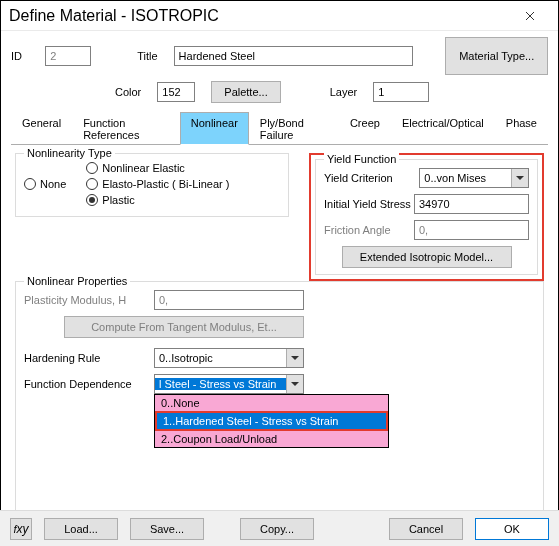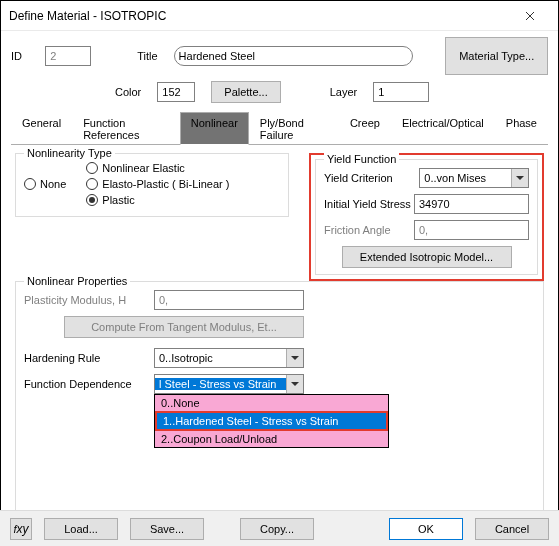--- a/index.html
+++ b/index.html
@@ -1,30 +1,30 @@
 <!DOCTYPE html>
 <html><head>
 <meta charset="utf-8">
 <style>
 *{box-sizing:border-box;font-family:"Segoe UI",Tahoma,sans-serif;font-size:11px;margin:0;padding:0}
 body{background:#fff;width:559px;height:546px;overflow:hidden;border:1px solid #000}
 .titlebar{height:30px;background:#fff;display:flex;align-items:center;padding:0 8px;border-bottom:1px solid #eaeaea}
-.titlebar .title{flex:1;font-size:12px}
+.titlebar .title{flex:1;font-size:16px}
 .titlebar .close{width:40px;height:28px;display:flex;align-items:center;justify-content:center}
 .titlebar .close svg{width:10px;height:10px;stroke:#333;stroke-width:1}
 .content{padding:6px 10px 0 10px}
 .row{display:flex;align-items:center;gap:16px;margin-bottom:6px}
 .lbl{color:#000}
 input[type=text]{border:1px solid #808080;height:20px;padding:0 4px;background:#fff}
 input[disabled],.disabled{color:#7f7f7f;background:#fff}
 .btn{border:1px solid #adadad;background:#e1e1e1;height:22px;padding:0 12px;cursor:default}
 .btn.tall{height:38px}
 .tabs{display:flex;border-bottom:1px solid #adadad;margin-top:8px}
 .tab{padding:4px 10px;border:1px solid transparent;border-bottom:none;position:relative;top:1px;background:transparent;cursor:default}
-.tab.active{background:#737373;border-color:#adadad;border-bottom:1px solid #fff}
+.tab.active{background:#7dd3fc;border-color:#adadad;border-bottom:1px solid #fff}
 .panel{position:relative;padding:8px 4px 4px 4px}
 .group{border:1px solid #dcdcdc;padding:8px 8px 6px 8px;position:relative;margin-bottom:8px}
 .group .legend{position:absolute;top:-7px;left:8px;background:#fff;padding:0 3px;color:#000}
 .row2{display:flex;align-items:center;margin-bottom:6px}
 .row2 .lbl{width:130px}
 .radio{display:flex;align-items:center;gap:4px;margin-bottom:4px}
 .radio .circ{width:12px;height:12px;border:1px solid #333;border-radius:50%;display:flex;align-items:center;justify-content:center}
 .radio.sel .circ::after{content:"";width:6px;height:6px;background:#333;border-radius:50%}
 .combo{position:relative;display:inline-flex;align-items:center;border:1px solid #808080;height:20px;background:#fff;width:150px}
 .combo .cval{flex:1;padding:0 4px;white-space:nowrap;overflow:hidden}
@@ -58,21 +58,21 @@
         <path d="M1 1 L9 9 M9 1 L1 9"></path>
       </svg>
   </div>
 </div>
 
 <div class="content">
   <div class="row">
     <span class="lbl" style="width:20px">ID</span>
     <input type="text" disabled="" style="width: 46px;" value="2">
     <span class="lbl" style="margin-left:30px">Title</span>
-    <input type="text" style="width: 262px; border-radius: 10px;" value="Hardened Steel">
+    <input type="text" style="width: 262px;" value="Hardened Steel">
     <div style="flex:1"></div>
     <button class="btn tall" style="width:110px">Material Type...</button>
   </div>
   <div class="row" style="margin-left:104px">
     <span class="lbl">Color</span>
     <input type="text" style="width: 38px;" value="152">
     <button class="btn">Palette...</button>
     <span class="lbl" style="margin-left:33px">Layer</span>
     <input type="text" style="width: 56px;" value="1">
   </div>
@@ -174,15 +174,15 @@
     </div>
   </div>
 </div>
 
 <div class="footer">
   <div class="fxy">f<sub>xy</sub></div>
   <button class="btn">Load...</button>
   <button class="btn">Save...</button>
   <button class="btn" style="margin-left:24px">Copy...</button>
   <div class="spacer"></div>
+  <button class="btn">Cancel</button>
   <button class="btn ok">OK</button>
-  <button class="btn">Cancel</button>
 </div>
 
 </body></html>

